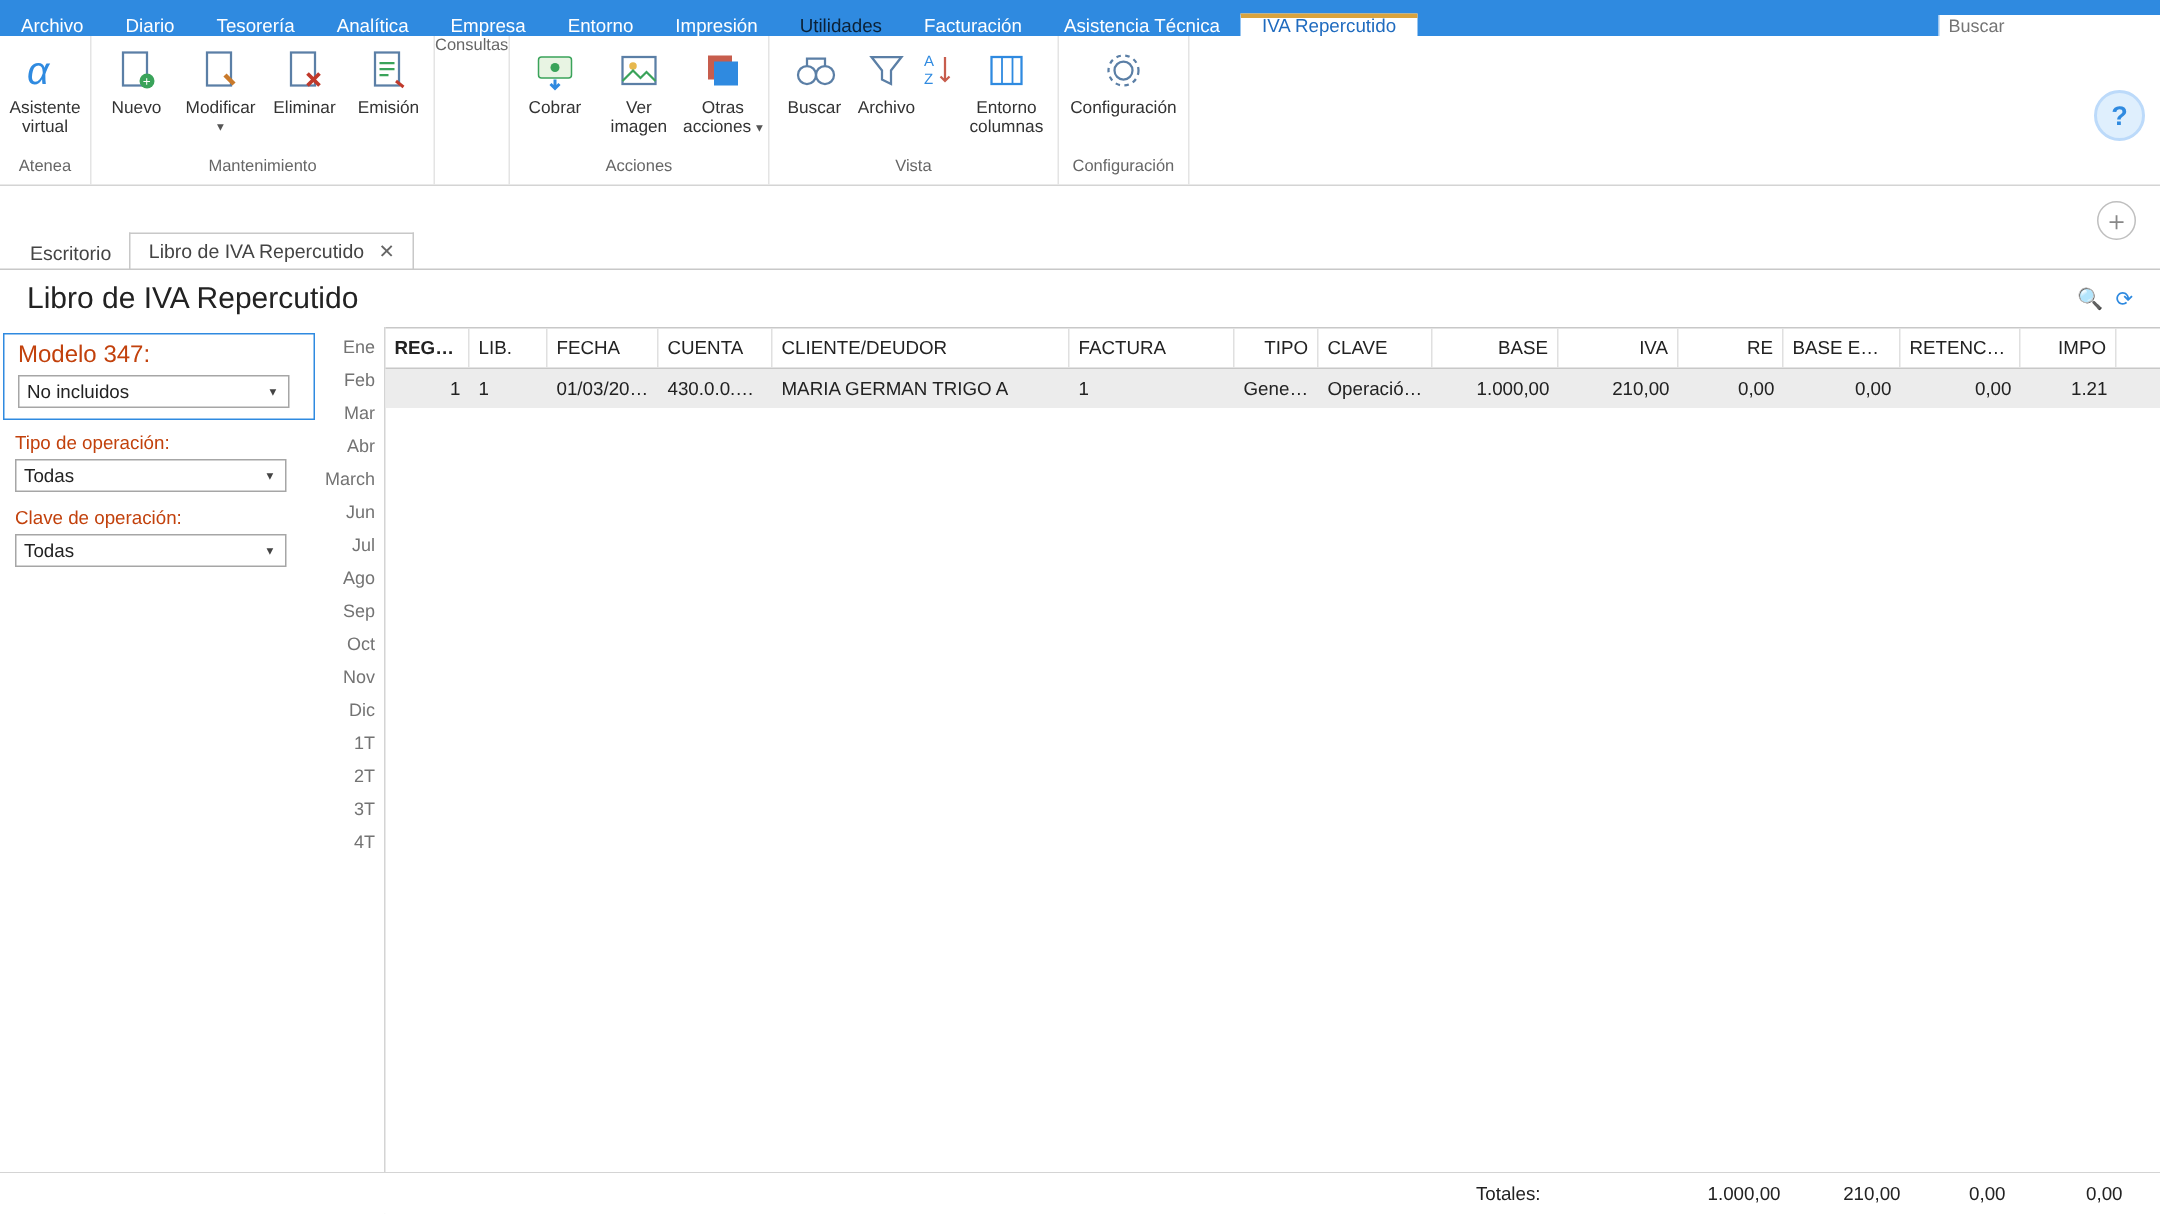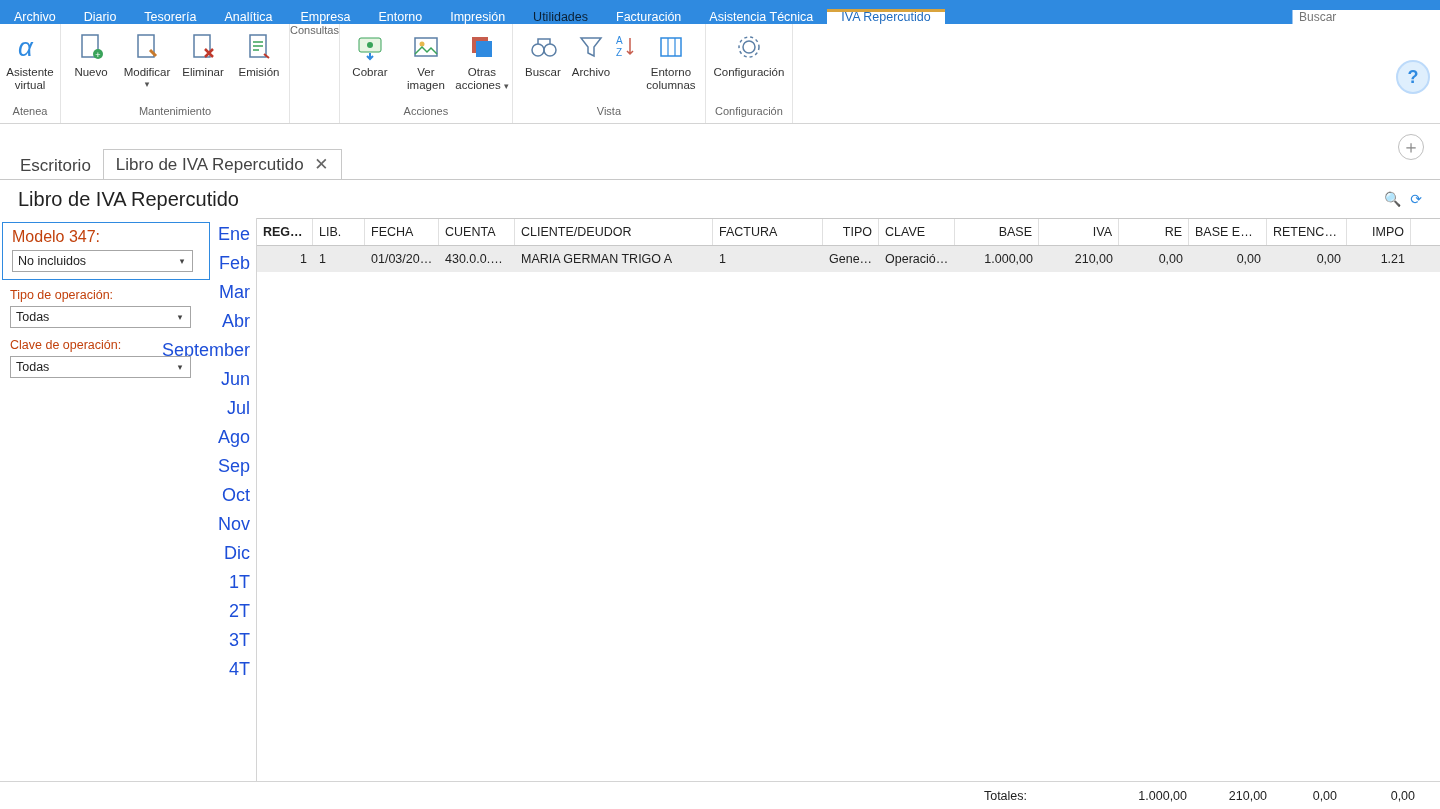--- a/index.html
+++ b/index.html
@@ -26,21 +26,21 @@
 .rbtn .chev { font-size: 9px; color: #555; }
 .ribbon .help-badge { position: absolute; right: 10px; top: 36px; width: 34px; height: 34px; border-radius: 50%; background: #dfeffd; color: #2f8ae0; display:flex; align-items:center; justify-content:center; font-size:18px; font-weight:600; border:2px solid #bcdafa; }
 
 
 svg { display: block; }
 
 
 .tabstrip { height: 56px; display:flex; align-items:flex-end; position:relative; }
 .tabstrip .plus { position:absolute; right:16px; top:10px; width:26px; height:26px; border:1px solid #bfbfbf; border-radius:50%; display:flex; align-items:center; justify-content:center; color:#888; font-size:18px; }
 .tabstrip .tabs { display:flex; align-items:flex-end; padding-left:8px; height:26px; }
-.tabstrip .dtab { font-size:17px; padding:4px 12px; color:#444; cursor:default; }
+.tabstrip .dtab { font-size:13px; padding:4px 12px; color:#444; cursor:default; }
 .tabstrip .dtab.active { border:1px solid #c8c8c8; border-bottom:1px solid #fff; position:relative; background:#fff; }
 .tabstrip .dtab .x { margin-left:6px; color:#666; }
 .tabstrip .underline { position:absolute; left:0; right:0; bottom:0; height:1px; background:#c8c8c8; }
 
 
 .page-header { display:flex; align-items:center; height:38px; padding:0 18px; }
 .page-header h1 { font-size:20px; font-weight:400; color:#222; flex:1; }
 .page-header .search-file { font-size:12.5px; border:none; border-bottom:1px solid #bfbfbf; width:280px; padding:3px 2px; outline:none; color:#555; }
 .page-header .icons { display:flex; gap:8px; margin-left:10px; font-size:14px; color:#333; }
 .page-header .icons span.refresh { color:#2f8ae0; }
@@ -48,21 +48,21 @@
 
 .body { display:flex; height: calc(809px - 24px - 100px - 56px - 38px); }
 .filters { width:212px; border-right:0; padding:0; }
 .filters .hdr { background:#f1f1f1; border-top:1px solid #d4d4d4; border-bottom:1px solid #d4d4d4; font-size:12.5px; font-weight:600; padding:4px 8px; }
 .filters .group { padding:6px 10px 4px 10px; font-size:12.5px; }
 .filters label { display:block; margin-bottom:4px; color:#c2410c; }
 .sel { width:181px; height:22px; border:1px solid #a6a6a6; font-size:12.5px; background:#fff; position:relative; display:flex; align-items:center; padding:0 18px 0 5px; }
 .sel .arrow { position:absolute; right:2px; top:2px; width:16px; height:16px; display:flex; align-items:center; justify-content:center; font-size:9px; color:#444; }
 .highlight-wrap { border:1px solid #2f8ae0; padding:5px 9px 7px 9px; margin:4px 2px 2px 2px; }
 
-.months { width:44px; padding-top:6px; font-size:18px; color:#1d4ed8; display:flex; flex-direction:column; gap:8px; align-items:flex-end; padding-right:6px; }
+.months { width:44px; padding-top:6px; font-size:12px; color:#737373; display:flex; flex-direction:column; gap:8px; align-items:flex-end; padding-right:6px; }
 .months div { cursor:default; }
 
 .grid-area { flex:1; display:flex; flex-direction:column; border-left:1px solid #d4d4d4; }
 .grid-head, .grid-row, .totals-row { display:grid; grid-template-columns: 56px 52px 74px 76px 198px 110px 56px 76px 84px 80px 70px 78px 80px 64px; font-size:12.5px; }
 .grid-head { border-top:1px solid #c8c8c8; border-bottom:1px solid #c8c8c8; }
 .grid-head .cell { padding:6px 6px; border-right:1px solid #e0e0e0; color:#222; font-weight:400; white-space:nowrap; overflow:hidden; text-overflow:ellipsis; }
 .grid-head .cell.right, .grid-row .cell.right, .totals-row .cell.right { text-align:right; }
 .grid-head .cell.bold { font-weight:700; }
 .grid-row { background:#ececec; }
 .grid-row .cell { padding:6px 6px; white-space:nowrap; overflow:hidden; text-overflow:ellipsis; }
@@ -310,21 +310,21 @@
         <span class="arrow">▾</span>
       </div>
     </div>
   </div>
 
   <div class="months">
     <div>Ene</div>
     <div>Feb</div>
     <div>Mar</div>
     <div>Abr</div>
-    <div>September</div>
+    <div>March</div>
     <div>Jun</div>
     <div>Jul</div>
     <div>Ago</div>
     <div>Sep</div>
     <div>Oct</div>
     <div>Nov</div>
     <div>Dic</div>
     <div>1T</div>
     <div>2T</div>
     <div>3T</div>

